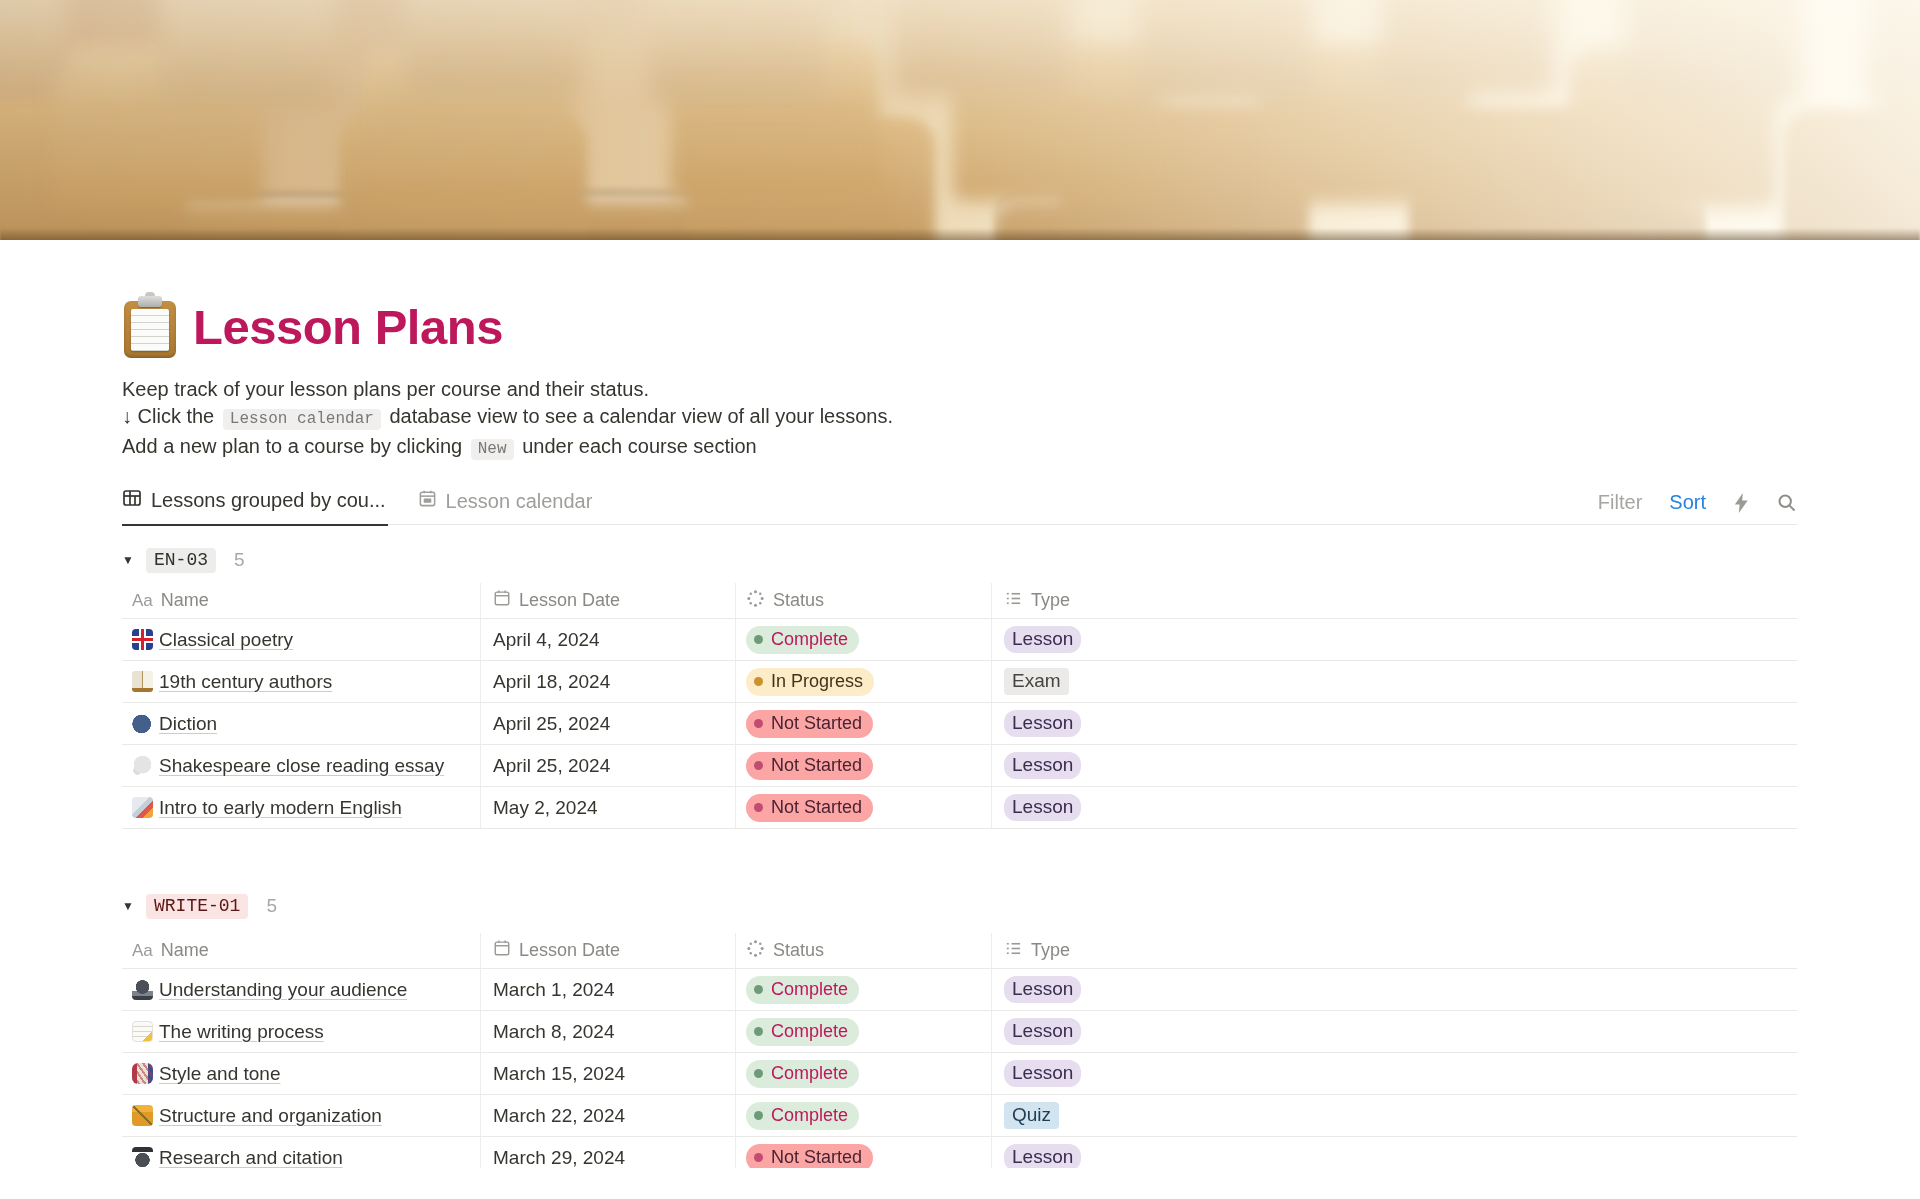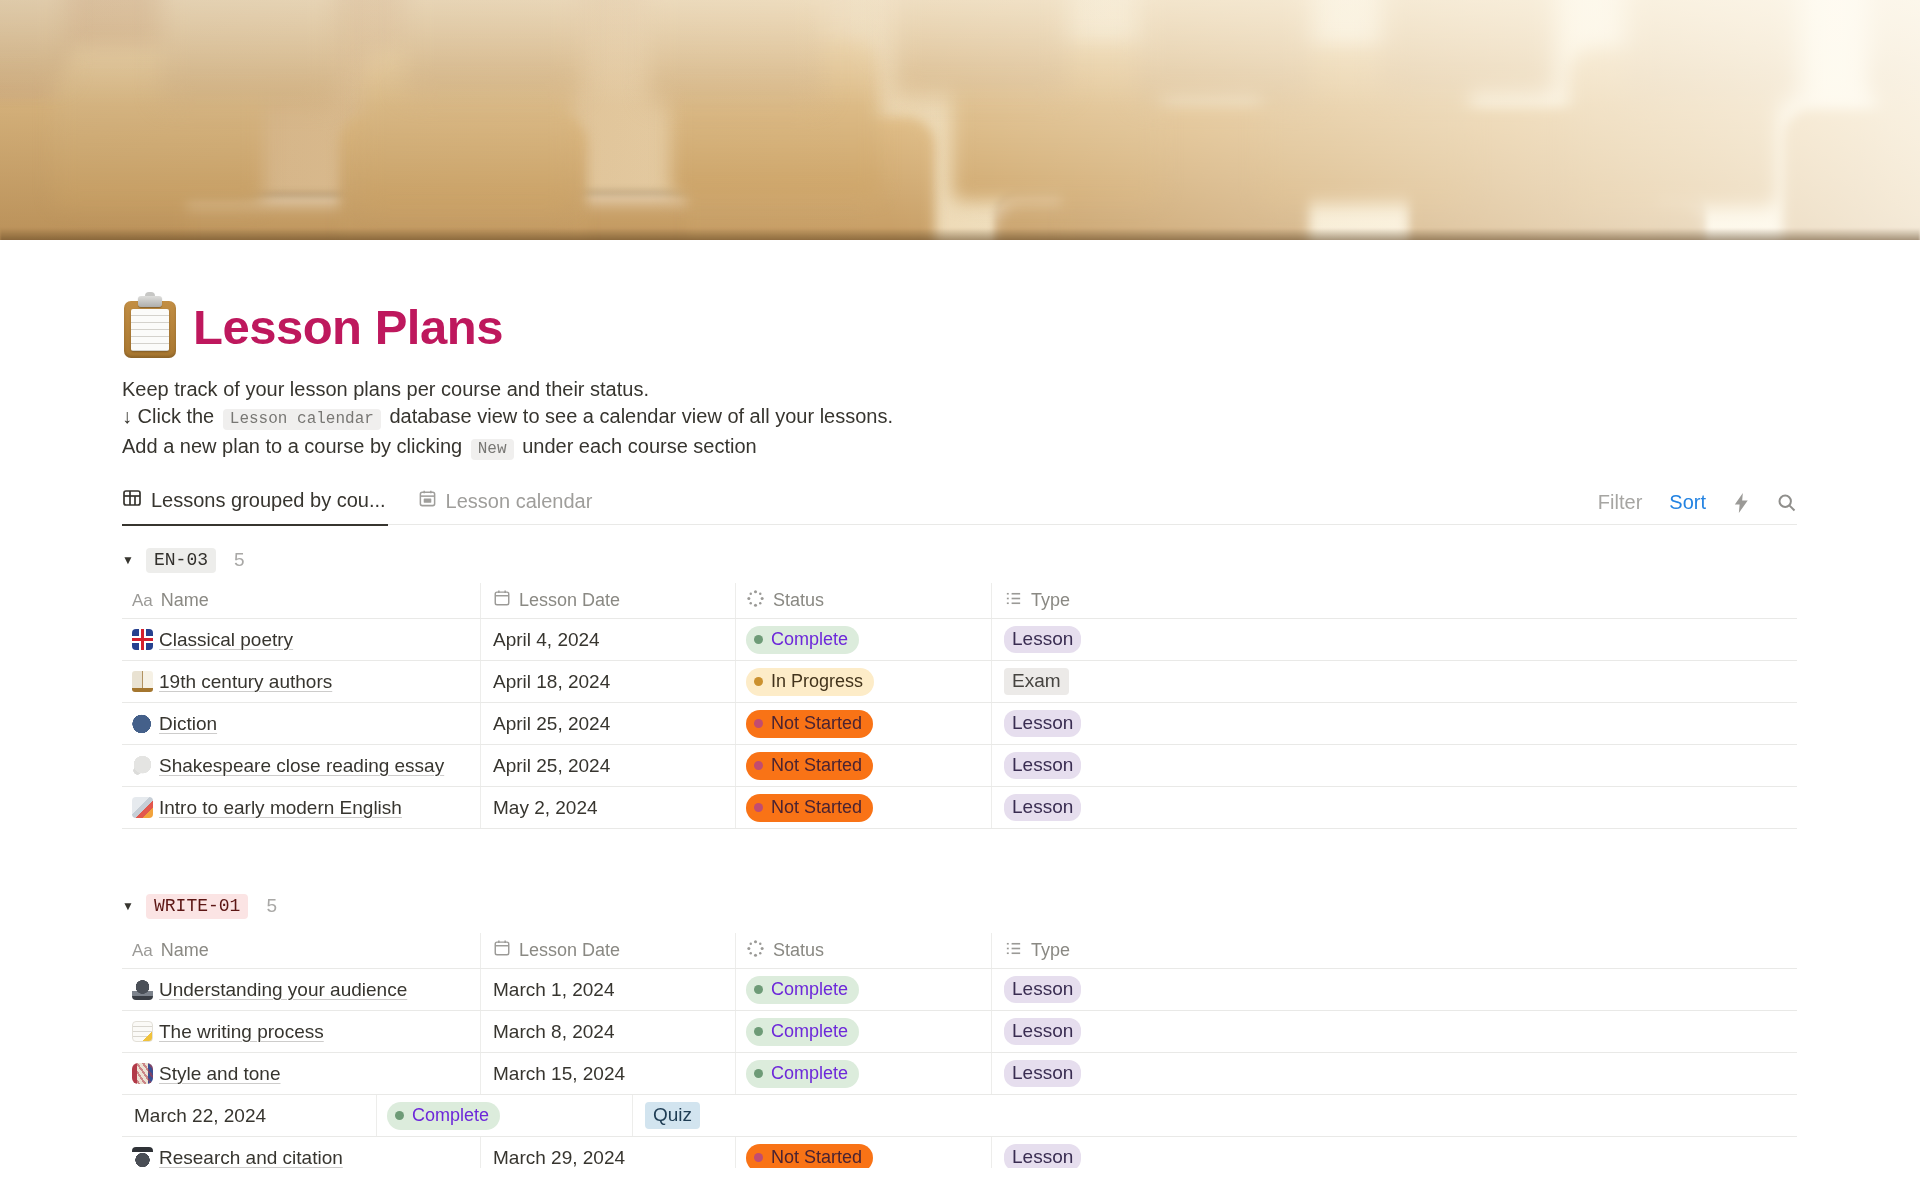--- a/index.html
+++ b/index.html
@@ -81,23 +81,23 @@
   .c-type   { width:805px; padding-left:12px; }
   .name-link { font-weight:500; color:#37352f; text-decoration:underline;
     text-decoration-color:rgba(55,53,47,.25); text-underline-offset:3px; text-decoration-thickness:1px; cursor:pointer;
     white-space:nowrap; }
   .row-clip { height:31px; overflow:hidden; }
 
   
   .pill { display:inline-flex; align-items:center; gap:8px; border-radius:999px;
     padding:3px 11px 4px 8px; font-size:18px; cursor:pointer; }
   .dot { width:9px; height:9px; border-radius:50%; }
-  .st-complete   { background:#dcecdc; color:#6d28d9; } .st-complete .dot { background:#6e9b77; }
+  .st-complete   { background:#dcecdc; color:#be185d; } .st-complete .dot { background:#6e9b77; }
   .st-progress   { background:#fdecc8; color:#42331b; } .st-progress .dot { background:#cb912f; }
-  .st-notstarted { background:#f97316; color:#4a2332; } .st-notstarted .dot { background:#c14c71; }
+  .st-notstarted { background:#fca5a5; color:#4a2332; } .st-notstarted .dot { background:#c14c71; }
 
   
   .tag { display:inline-block; border-radius:4px; padding:2px 8px 3px; font-size:19px; cursor:pointer; }
   .ty-lesson { background:#e6deee; color:#3a2d52;border-radius:12px; }
   .ty-exam   { background:#eceae8; color:#464440; }
   .ty-quiz   { background:#d2e4ef; color:#1f3d54; }
 
   
   .emj { width:21px; height:21px; border-radius:4px; flex:0 0 auto; display:inline-block; }
   .e-ukflag { background:
@@ -452,20 +452,24 @@
           <span class="pill st-complete">
             <span class="dot"></span>
             <span>Complete</span>
           </span>
         </div>
       <div class="cell c-type">
           <span class="tag ty-lesson">Lesson</span>
         </div>
     </div>
     <div class="trow">
+      <div class="cell c-name">
+          <span class="emj e-crane"></span>
+          <span class="name-link">Structure and organization</span>
+        </div>
       <div class="cell c-date">March 22, 2024</div>
       <div class="cell c-status">
           <span class="pill st-complete">
             <span class="dot"></span>
             <span>Complete</span>
           </span>
         </div>
       <div class="cell c-type">
           <span class="tag ty-quiz">Quiz</span>
         </div>

